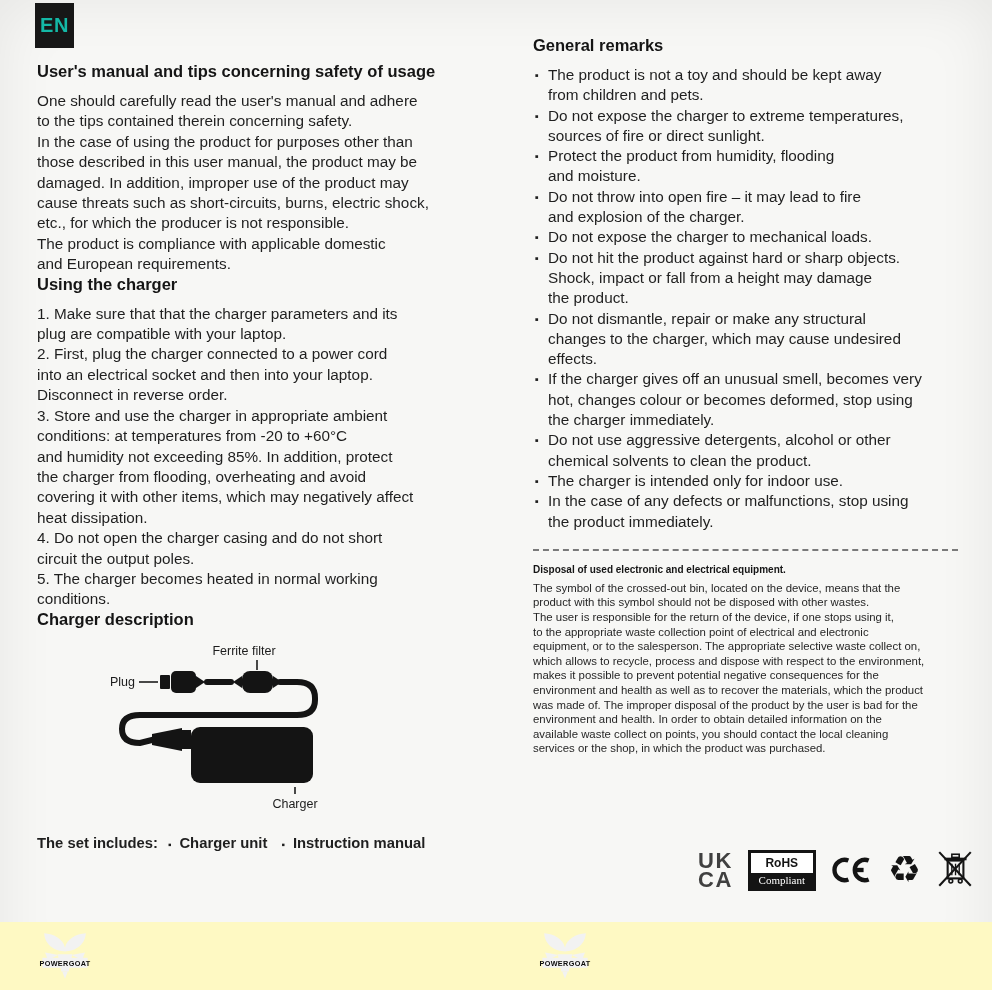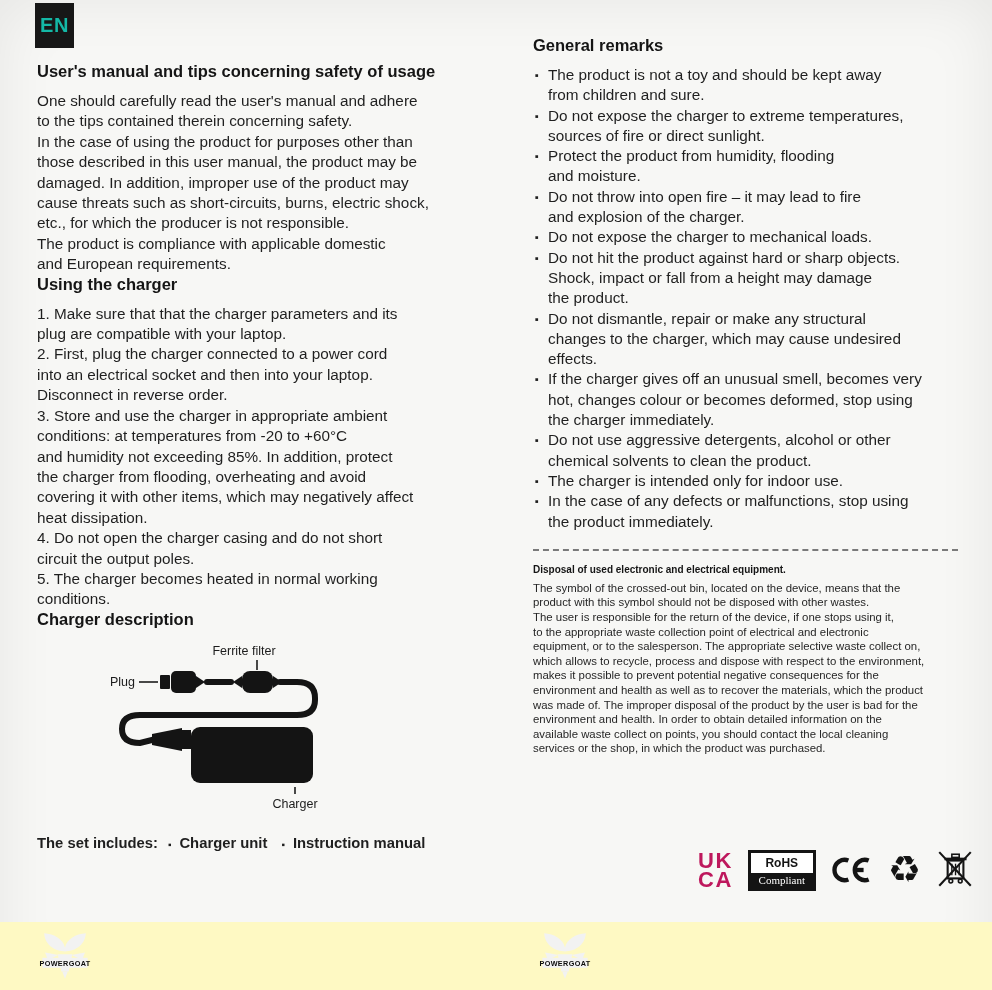--- a/index.html
+++ b/index.html
@@ -26,21 +26,21 @@
   .dashline{border:none;border-top:2px dashed #7a7a7a;margin:17px 0 0 0;width:425px;}
   .disposal-h{font-size:10px;font-weight:700;margin:13px 0 0 0;color:#151515;}
   .disposal-b{font-size:11.4px;line-height:14.6px;white-space:pre-line;margin:6px 0 0 0;color:#262626;}
   .diagram{margin:4px 0 0 55px;display:block;}
   .set-row{margin-top:24px;font-size:14.8px;display:flex;align-items:baseline;}
   .set-label{font-weight:700;margin-right:10px;}
   .set-items{display:flex;gap:14px;font-weight:bold;}
   .set-item{display:flex;align-items:baseline;}
   .set-item::before{content:"▪";font-size:10px;margin-right:8px;}
   .certs{position:absolute;left:698px;top:841px;display:flex;align-items:center;gap:15px;height:58px;}
-  .ukca{font-weight:800;font-size:22px;line-height:19px;letter-spacing:1.5px;color:#be185d;text-align:left;}
+  .ukca{font-weight:800;font-size:22px;line-height:19px;letter-spacing:1.5px;color:#404040;text-align:left;}
   .rohs{border:3px solid #141414;background:#fff;text-align:center;min-width:62px;}
   .rohs-top{font-weight:800;font-size:12px;line-height:20px;color:#141414;padding:0 5px;}
   .rohs-bot{background:#141414;color:#fff;font-size:11px;line-height:14px;padding:0 4px 1px 4px;font-family:Liberation Serif, serif;}
   .recycle{font-size:37px;line-height:38px;color:#141414;font-family:"DejaVu Sans", sans-serif;}
   .footer{position:absolute;left:0;top:922px;width:992px;height:68px;background:#fef9c3;}
   .goat{position:absolute;top:6px;width:58px;height:56px;}
   .goat.g1{left:36px;} .goat.g2{left:536px;}
   svg text{font-family:"Liberation Sans", sans-serif;}
 </style>
 </head>
@@ -127,21 +127,21 @@
         </span>
     </div>
   </div>
 
   <div class="col-right">
     <h2 class="sec">General remarks</h2>
     <ul class="bullets">
 
         <li>
           <span>The product is not a toy and should be kept away
-from children and sure.</span>
+from children and pets.</span>
         </li>
 
         <li>
           <span>Do not expose the charger to extreme temperatures,
 sources of fire or direct sunlight.</span>
         </li>
 
         <li>
           <span>Protect the product from humidity, flooding
 and moisture.</span>

